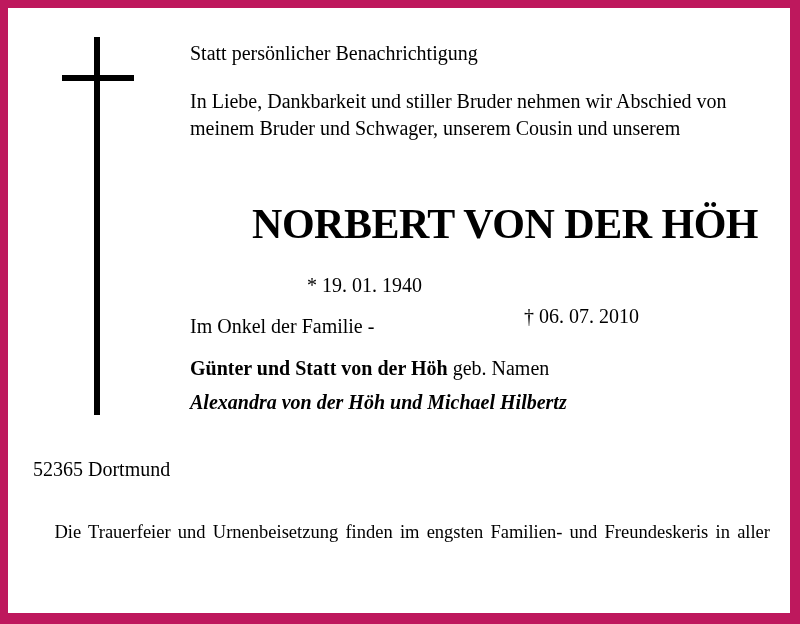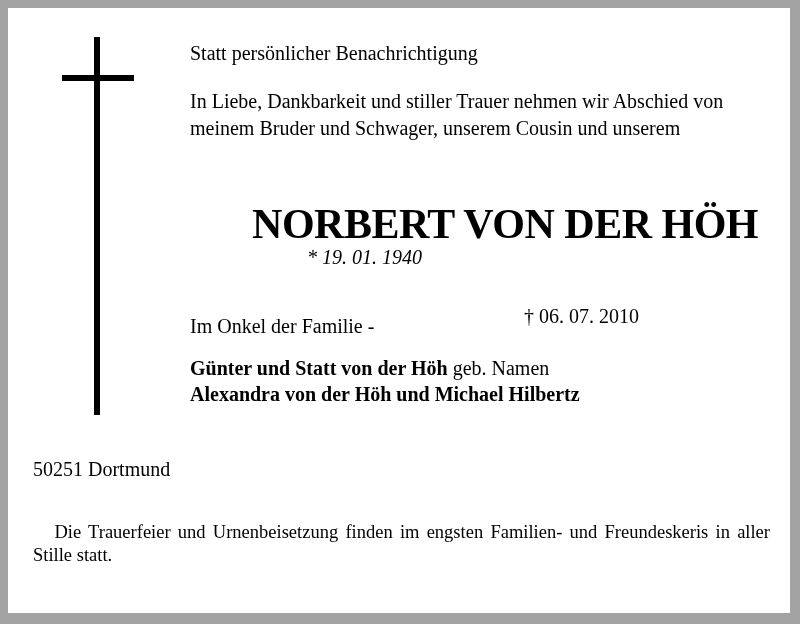--- a/index.html
+++ b/index.html
@@ -1,20 +1,20 @@
 <!DOCTYPE html>
 <html><head>
 <meta charset="utf-8">
 <style>
   html, body { margin: 0; padding: 0; background: #ffffff; }
   .page {
     position: relative;
     width: 800px;
     height: 624px;
-    background: #a3a3a3;
+    background: #be185d;
     font-family: "Liberation Serif", serif;
     color: #000000;
     overflow: hidden;
   }
   .sheet {
     position: absolute;
     left: 8px; top: 8px;
     width: 782px; height: 605px;
     background: #ffffff;
   }
@@ -34,66 +34,65 @@
   .statt    { left: 190px; top: 40px; }
   .intro    { left: 190px; top: 88px; width: 580px; }
   .intro div { white-space: nowrap; }
   .title {
     left: 188px; top: 200px; width: 570px;
     text-align: right;
     font-size: 42px; line-height: 48px;
     font-weight: bold;
     letter-spacing: -0.5px;
   }
-  .birth { left: 307px; top: 244px; font-style: italic; }
+  .birth { left: 307px; top: 272px; }
   .death { left: 524px; top: 260px; margin-top: 43px; }
   .famintro { left: 190px; top: 313px; }
   .mourner  { font-weight: bold; }
   .mourner .regular { font-weight: normal; margin-left: 5px; }
   .m1 { left: 190px; top: 355px; }
-  .m2 { left: 190px; top: 381px; }
+  .m2 { left: 190px; top: 389px; font-style: italic; }
   .city { left: 33px; top: 456px; }
   .funeral { left: 33px; top: 521px; width: 737px; font-size: 18.5px; line-height: 22.5px; }
   .funeral .wide { word-spacing: 2.6px; white-space: nowrap; text-align: right; }
 </style>
 </head>
 <body>
 
 <div class="page">
 
   <div class="sheet"></div>
 
   <div>
     <div class="cross-v"></div>
     <div class="cross-h"></div>
   </div>
 
   <div class="txt statt">Statt persönlicher Benachrichtigung</div>
 
   <div class="txt intro">
-    <div>In Liebe, Dankbarkeit und stiller Trauer nehmen wir Abschied von</div>
+    <div>In Liebe, Dankbarkeit und stiller Bruder nehmen wir Abschied von</div>
     <div>meinem Bruder und Schwager, unserem Cousin und unserem</div>
   </div>
 
   <div class="txt title">NORBERT VON DER HÖH</div>
 
   <div class="txt birth">* 19. 01. 1940</div>
 
   <div class="txt death">† 06. 07. 2010</div>
 
   <div class="txt famintro">Im Onkel der Familie -</div>
 
   <div class="txt mourner m1">
     <span>Günter und Statt von der Höh</span><span class="regular">geb. Namen</span>
   </div>
 
   <div class="txt mourner m2">
     <span>Alexandra von der Höh und Michael Hilbertz</span><span class="regular"></span>
   </div>
 
-  <div class="txt city">50251 Dortmund</div>
+  <div class="txt city">52365 Dortmund</div>
 
   <div class="txt funeral">
     <div class="wide">Die Trauerfeier und Urnenbeisetzung finden im engsten Familien- und Freundeskeris in aller</div>
-    <div>Stille statt.</div>
   </div>
 
 </div>
 
 </body></html>

